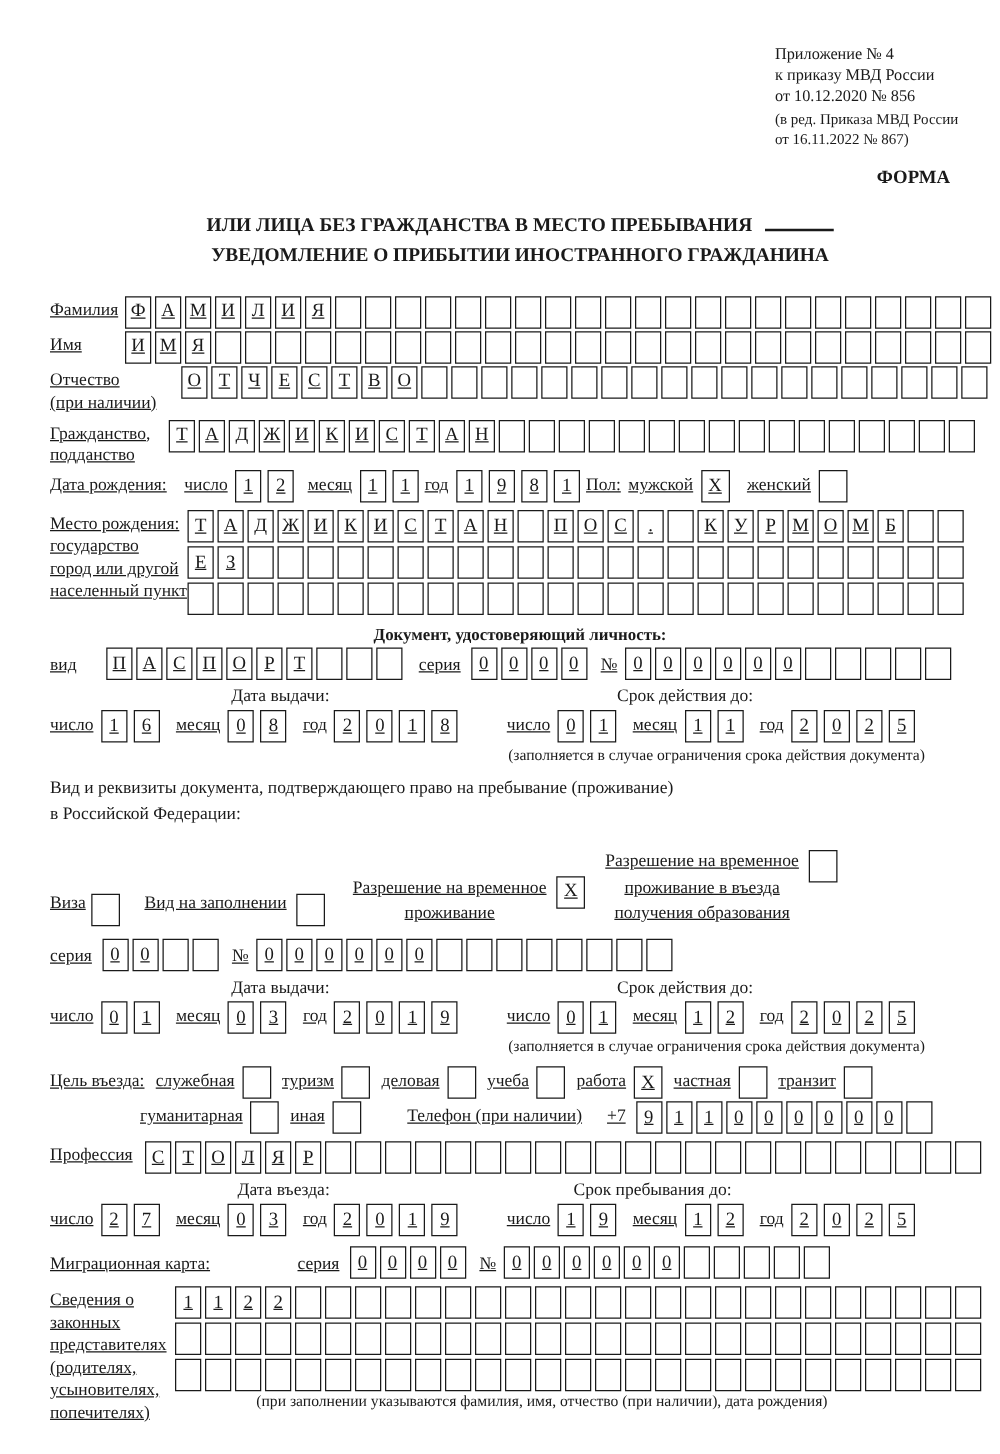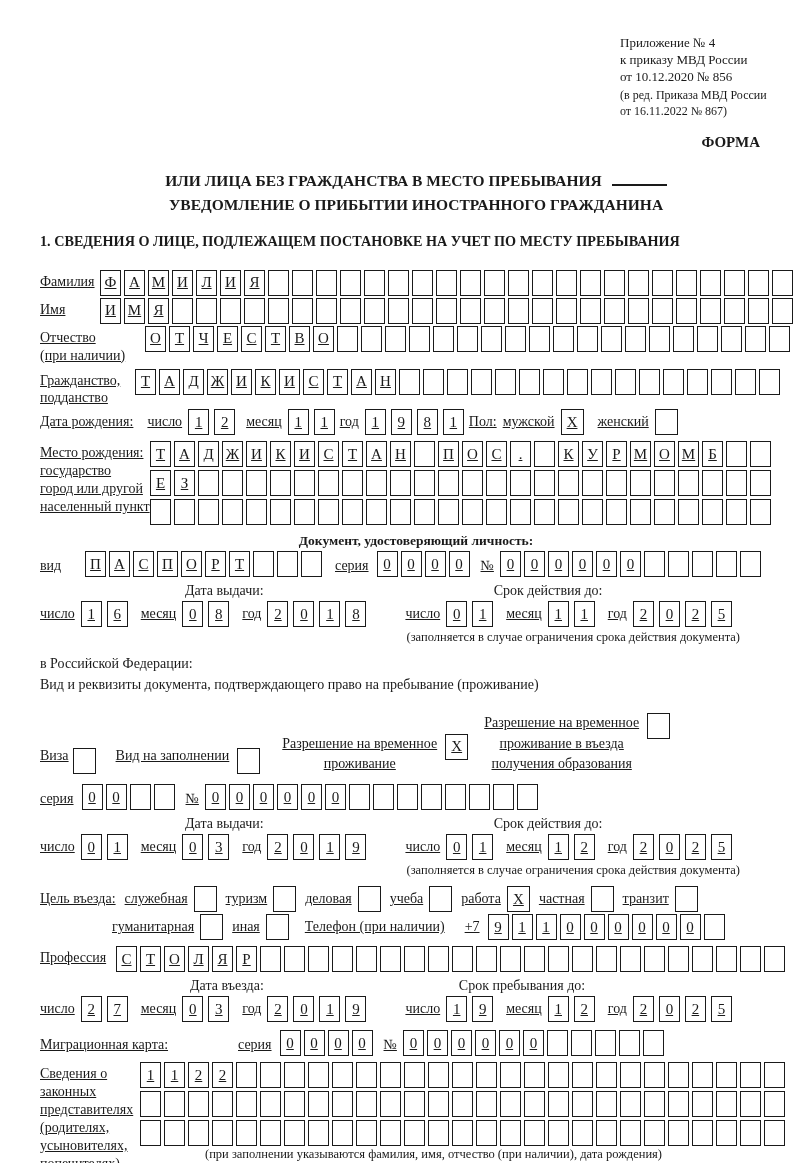--- a/index.html
+++ b/index.html
@@ -37,21 +37,21 @@
   .plaintext{font-size:14px;margin-top:8px;line-height:1.5;}
   .docheader{text-align:center;font-weight:bold;font-size:13.5px;margin-top:5px;}
   .opts{align-items:flex-end;font-size:14px;margin-top:18px;}
   .oitem{display:flex;align-items:flex-start;flex:none;}
   .oitem .checkbox{margin-left:8px;}
   .olines{display:flex;flex-direction:column;text-align:center;line-height:1.45;}
   .prow{align-items:center;font-size:14px;}
   .pitem{display:flex;align-items:center;margin-left:9px;flex:none;}
   .pitem .ptext{margin-right:6px;}
   .ml6{margin-left:6px;} .ml8{margin-left:8px;} .ml10{margin-left:10px;} .ml14{margin-left:14px;}
-  .ml16{margin-left:16px;} .ml20{margin-left:20px;} .ml22{margin-left:22px;} .ml24{margin-left:16px;}
+  .ml16{margin-left:16px;} .ml20{margin-left:20px;} .ml22{margin-left:22px;} .ml24{margin-left:37px;}
   .ml40{margin-left:40px;} .ml72{margin-left:72px;} .ml145{margin-left:145px;} .ml150{margin-left:150px;}
   .ml165{margin-left:165px;} .ml195{margin-left:195px;} .ml230{margin-left:230px;}
   .mt2{margin-top:2px;} .mt6{margin-top:6px;} .mt8{margin-top:8px;} .mt10{margin-top:10px;} .mt20{margin-top:20px;}
 </style>
 </head>
 <body>
 
 <div class="page">
 
   <div class="annex">
@@ -64,21 +64,20 @@
     </div>
   </div>
 
   <div class="forma">ФОРМА</div>
 
   <div class="title">
     <div><span>ИЛИ ЛИЦА БЕЗ ГРАЖДАНСТВА В МЕСТО ПРЕБЫВАНИЯ</span><span class="tline"></span></div>
     <div>УВЕДОМЛЕНИЕ О ПРИБЫТИИ ИНОСТРАННОГО ГРАЖДАНИНА</div>
   </div>
 
-  <div class="sec1">1. СВЕДЕНИЯ О ЛИЦЕ, ПОДЛЕЖАЩЕМ ПОСТАНОВКЕ НА УЧЕТ ПО МЕСТУ ПРЕБЫВАНИЯ</div>
 
   <div class="frow mt20">
     <span class="lbl w60">Фамилия</span>
     <span class="boxrow">
         <span class="cb">Ф</span>
         <span class="cb">А</span>
         <span class="cb">М</span>
         <span class="cb">И</span>
         <span class="cb">Л</span>
         <span class="cb">И</span>
@@ -417,22 +416,22 @@
           <span class="cb">0</span>
           <span class="cb">2</span>
           <span class="cb">5</span>
         </span>
     </span>
   </div>
 
   <div class="note note-right">(заполняется в случае ограничения срока действия документа)</div>
 
   <div class="plaintext">
+    <div>Вид и реквизиты документа, подтверждающего право на пребывание (проживание)</div>
     <div>в Российской Федерации:</div>
-    <div>Вид и реквизиты документа, подтверждающего право на пребывание (проживание)</div>
   </div>
 
   <div class="frow opts">
     <span class="oitem">
       <span>Виза</span>
       <span class="checkbox" style="margin-left:4px"></span>
     </span>
     <span class="oitem ml20">
       <span>Вид на заполнении</span>
       <span class="checkbox ml24"></span>

